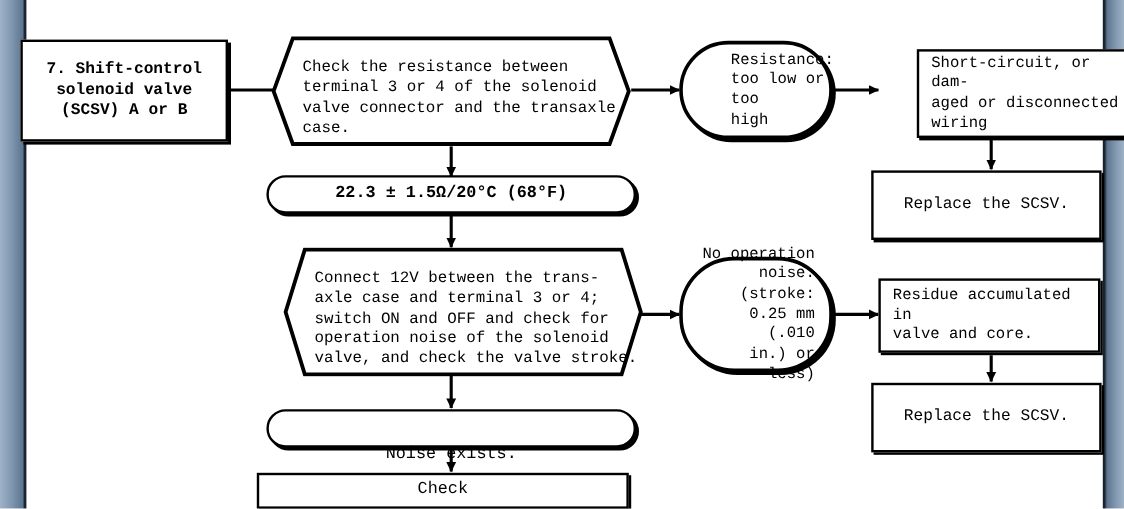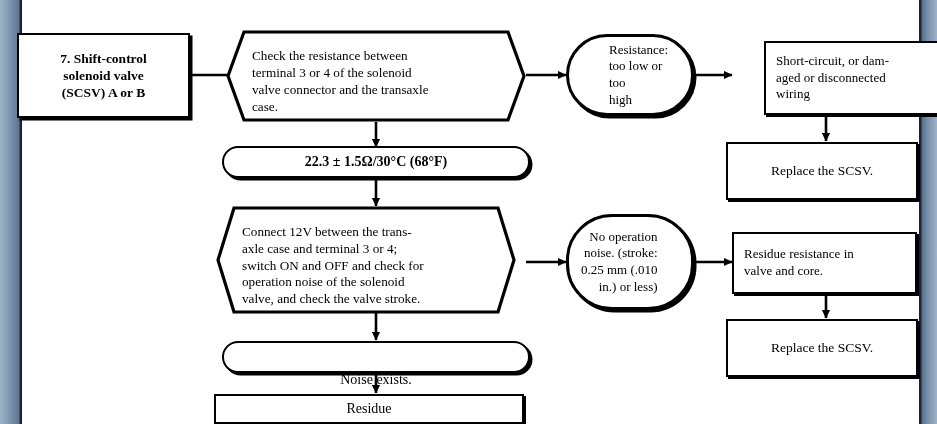--- a/index.html
+++ b/index.html
@@ -6,21 +6,21 @@
     margin: 0;
     padding: 0;
     background: #ffffff;
   }
   #page {
     position: relative;
     width: 937px;
     height: 424px;
     background: #ffffff;
     overflow: hidden;
-    font-family: Liberation Serif, serif;
+    font-family: Liberation Mono, monospace;
   }
   
   .edge-strip {
     position: absolute;
     top: 0;
     height: 424px;
     width: 22px;
   }
   .edge-strip.left {
     left: 0;
@@ -171,51 +171,51 @@
     <span class="txt" style="font-size:13px;">Short-circuit, or dam-
 aged or disconnected
 wiring</span>
   </div>
 
   <div class="node rect thin center" style="left:726px; top:142px; width:192px; height:58px;">
     <span class="txt" style="font-size:13.5px;">Replace the SCSV.</span>
   </div>
 
   <div class="node pill center" style="left:222px; top:146px; width:308px; height:32px;">
-    <span class="txt" style="font-size:14px; font-weight:600;">22.3 ± 1.5Ω/30°C (68°F)</span>
-  </div>
-
-  <div class="node hex left" style="left:216px; top:206px; width:300px; height:108px;">
+    <span class="txt" style="font-size:14px; font-weight:600;">22.3 ± 1.5Ω/20°C (68°F)</span>
+  </div>
+
+  <div class="node hex left" style="left:236px; top:206px; width:300px; height:108px;">
     <svg class="hexsvg" viewBox="0 0 300 108" preserveAspectRatio="none">
       <polygon points="18,2 282,2 298,54 282,106 18,106 2,54" fill="#fff" stroke="#000" stroke-width="3.2"></polygon>
     </svg>
     <span class="txt" style="font-size:13.2px;">Connect 12V between the trans-
 axle case and terminal 3 or 4;
 switch ON and OFF and check for
 operation noise of the solenoid
 valve, and check the valve stroke.</span>
   </div>
 
   <div class="node oval left" style="left:566px; top:214px; width:128px; height:96px;">
     <span class="txt" style="font-size:13px;text-align:right;">No operation
 noise. (stroke:
 0.25 mm (.010
 in.) or less)</span>
   </div>
 
   <div class="node rect thin left" style="left:732px; top:232px; width:185px; height:62px;">
-    <span class="txt" style="font-size:13px;">Residue resistance in
+    <span class="txt" style="font-size:13px;">Residue accumulated in
 valve and core.</span>
   </div>
 
   <div class="node rect thin center" style="left:726px; top:319px; width:192px; height:58px;">
     <span class="txt" style="font-size:13.5px;">Replace the SCSV.</span>
   </div>
 
   <div class="node pill center" style="left:222px; top:341px; width:308px; height:32px;">
     <span class="txt" style="font-size:14px;margin-top:45px;">Noise exists.</span>
   </div>
 
   <div class="node rect thin center" style="left:214px; top:394px; width:310px; height:30px;">
-    <span class="txt" style="font-size:14px;">Residue</span>
+    <span class="txt" style="font-size:14px;">Check</span>
   </div>
 
 </div>
 
 </body></html>

